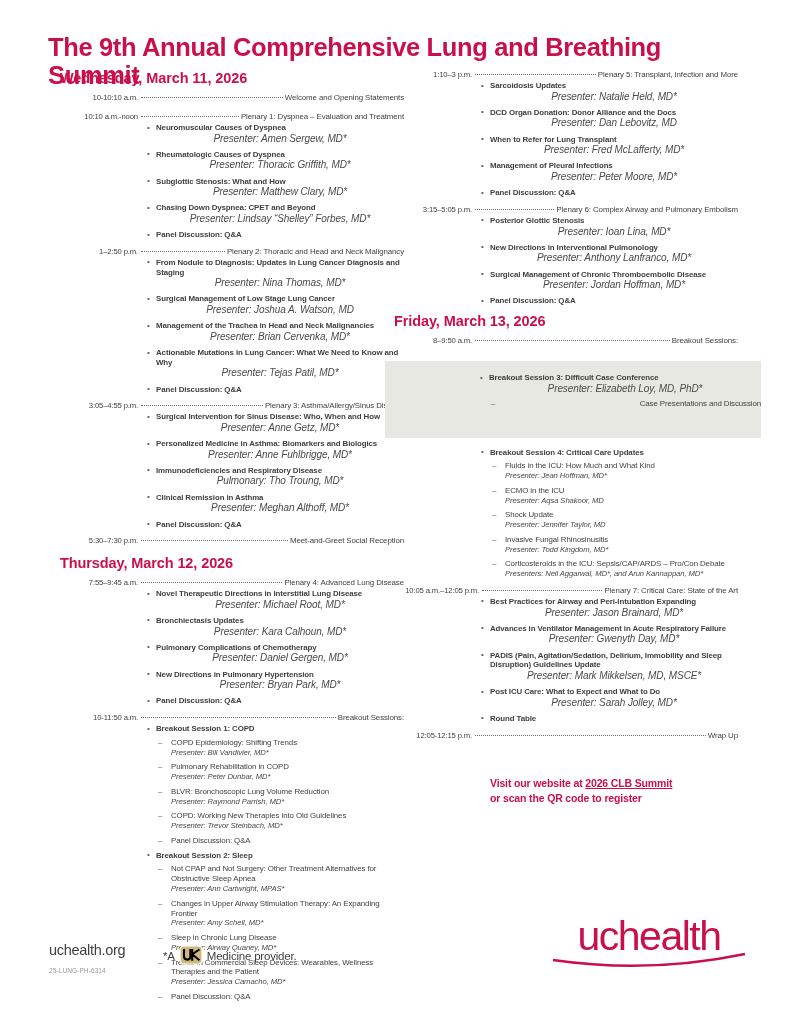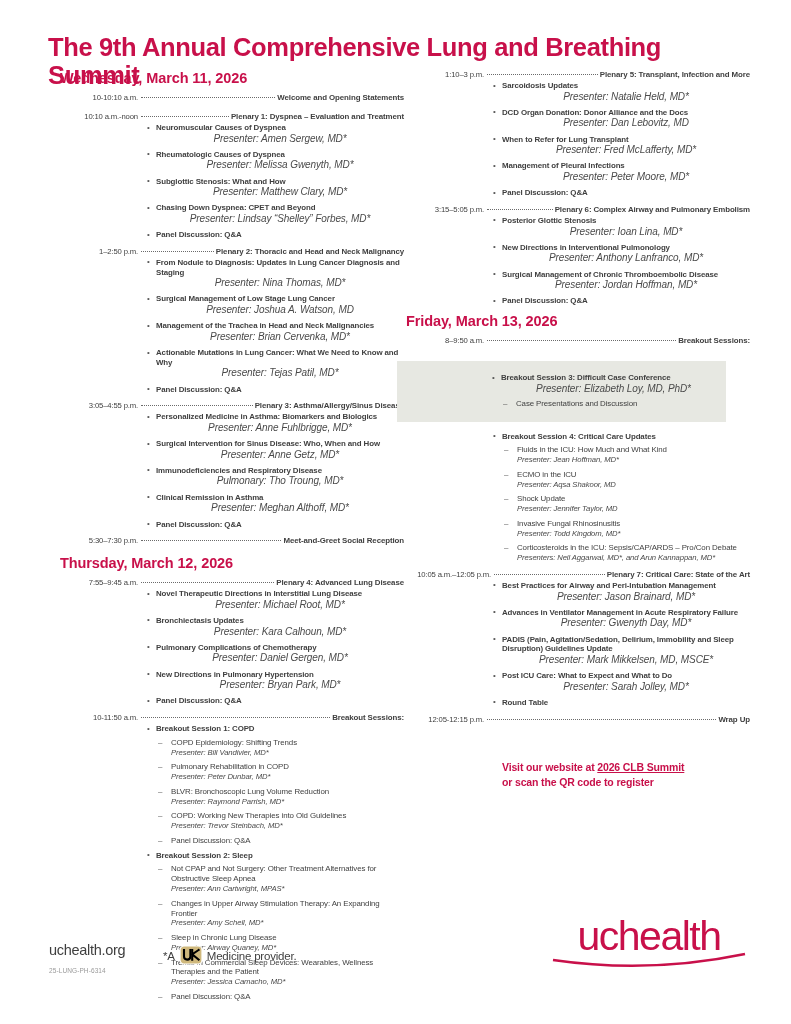--- a/index.html
+++ b/index.html
@@ -35,21 +35,21 @@
     line-height: 1.1;
   }
 
   
   .col {
     position: absolute;
     top: 70px;
     width: 352px;
   }
   .col-left  { left: 52px; }
-  .col-right { left: 398px; }
+  .col-right { left: 386px; }
 
   
   .day-heading {
     color: #C8104A;
     font-size: 14.5px;
     font-weight: bold;
     letter-spacing: -0.1px;
     margin: 0 0 7px 8px;
   }
   .day-heading.spaced { margin-top: 0; }
@@ -74,21 +74,21 @@
     min-width: 4px;
     margin: 0 2px 0 3px;
     position: relative;
     top: -2px;
     border-bottom: 1px dotted #6a6a6a;
     height: 1px;
   }
   .slot-title {
     flex: 0 0 auto;
     font-size: 7.9px;
-    font-weight: bold;
+    font-weight: normal;
     color: #3f3f3f;
     white-space: nowrap;
     letter-spacing: -0.1px;
   }
 
   
   .topics {
     margin: 2px 0 7px 0;
     padding: 0;
     list-style: none;
@@ -157,25 +157,25 @@
     color: #4a4a4a;
     letter-spacing: -0.1px;
     display: block;
   }
 
   
   .highlight-box {
     background: #E7E8E2;
     padding: 12px 0 13px 0;
     margin: 6px 0 6px -1px;
-    width: 329px;
+    width: 376px;
     box-sizing: border-box;
   }
   .highlight-box .topic { margin-bottom: 0; }
-  .highlight-box .sub { margin-bottom: 0; }
+  .highlight-box .sub { margin-bottom: 16px; text-align: right; }
 
   
   .cta {
     margin: 26px 0 0 104px;
     color: #C8104A;
     font-size: 10.5px;
     font-weight: bold;
     line-height: 1.45;
     letter-spacing: -0.15px;
   }
@@ -251,21 +251,21 @@
         <div class="slot-leader"></div>
         <div class="slot-title">Plenary 1: Dyspnea – Evaluation and Treatment</div>
       </div>
       <div class="topics">
         <div class="topic">
           <span class="topic-name">Neuromuscular Causes of Dyspnea</span>
           <span class="topic-presenter">Presenter: Amen Sergew, MD*</span>
         </div>
         <div class="topic">
           <span class="topic-name">Rheumatologic Causes of Dyspnea</span>
-          <span class="topic-presenter">Presenter: Melissa Gwenyth, MD*</span>
+          <span class="topic-presenter">Presenter: Thoracic Griffith, MD*</span>
         </div>
         <div class="topic">
           <span class="topic-name">Subglottic Stenosis: What and How</span>
           <span class="topic-presenter">Presenter: Matthew Clary, MD*</span>
         </div>
         <div class="topic">
           <span class="topic-name">Chasing Down Dyspnea: CPET and Beyond</span>
           <span class="topic-presenter">Presenter: Lindsay “Shelley” Forbes, MD*</span>
         </div>
         <div class="topic">
@@ -298,26 +298,26 @@
           <span class="topic-name">Panel Discussion: Q&amp;A</span>
         </div>
       </div>
       <div class="slot">
         <div class="slot-time">3:05–4:55 p.m.</div>
         <div class="slot-leader"></div>
         <div class="slot-title">Plenary 3: Asthma/Allergy/Sinus Disease</div>
       </div>
       <div class="topics">
         <div class="topic">
+          <span class="topic-name">Surgical Intervention for Sinus Disease: Who, When and How</span>
+          <span class="topic-presenter">Presenter: Anne Getz, MD*</span>
+        </div>
+        <div class="topic">
           <span class="topic-name">Personalized Medicine in Asthma: Biomarkers and Biologics</span>
           <span class="topic-presenter">Presenter: Anne Fuhlbrigge, MD*</span>
-        </div>
-        <div class="topic">
-          <span class="topic-name">Surgical Intervention for Sinus Disease: Who, When and How</span>
-          <span class="topic-presenter">Presenter: Anne Getz, MD*</span>
         </div>
         <div class="topic">
           <span class="topic-name">Immunodeficiencies and Respiratory Disease</span>
           <span class="topic-presenter">Pulmonary: Tho Troung, MD*</span>
         </div>
         <div class="topic">
           <span class="topic-name">Clinical Remission in Asthma</span>
           <span class="topic-presenter">Presenter: Meghan Althoff, MD*</span>
         </div>
         <div class="topic">
@@ -507,21 +507,21 @@
           </div>
         </div>
       </div>
       <div class="slot">
         <div class="slot-time wide">10:05 a.m.–12:05 p.m.</div>
         <div class="slot-leader"></div>
         <div class="slot-title">Plenary 7: Critical Care: State of the Art</div>
       </div>
       <div class="topics">
         <div class="topic">
-          <span class="topic-name">Best Practices for Airway and Peri-Intubation Management</span>
+          <span class="topic-name">Best Practices for Airway and Peri-Intubation Expanding</span>
           <span class="topic-presenter">Presenter: Jason Brainard, MD*</span>
         </div>
         <div class="topic">
           <span class="topic-name">Advances in Ventilator Management in Acute Respiratory Failure</span>
           <span class="topic-presenter">Presenter: Gwenyth Day, MD*</span>
         </div>
         <div class="topic">
           <span class="topic-name">PADIS (Pain, Agitation/Sedation, Delirium, Immobility and Sleep Disruption) Guidelines Update</span>
           <span class="topic-presenter">Presenter: Mark Mikkelsen, MD, MSCE*</span>
         </div>

